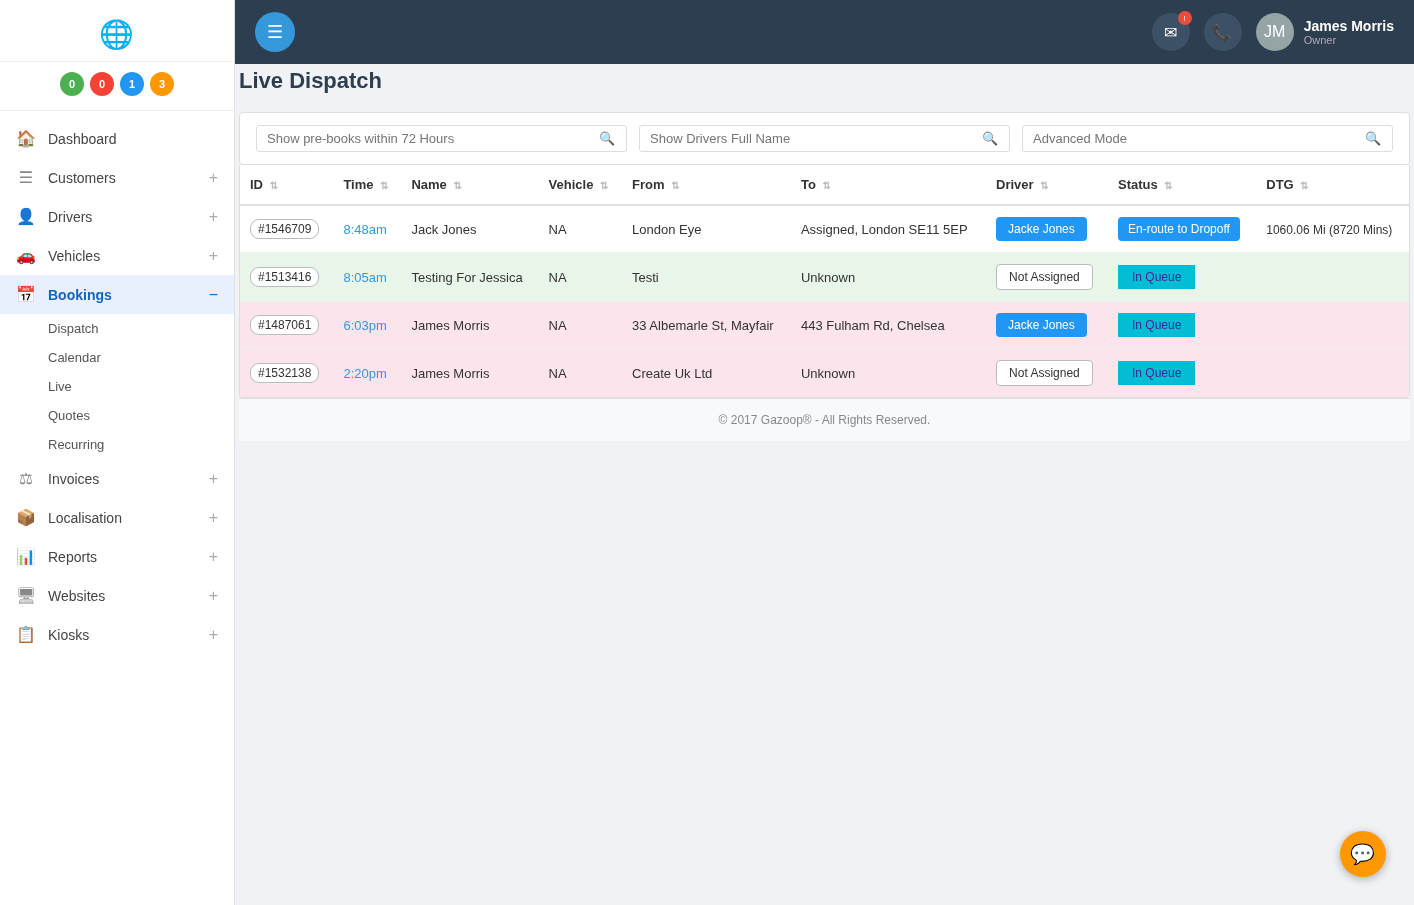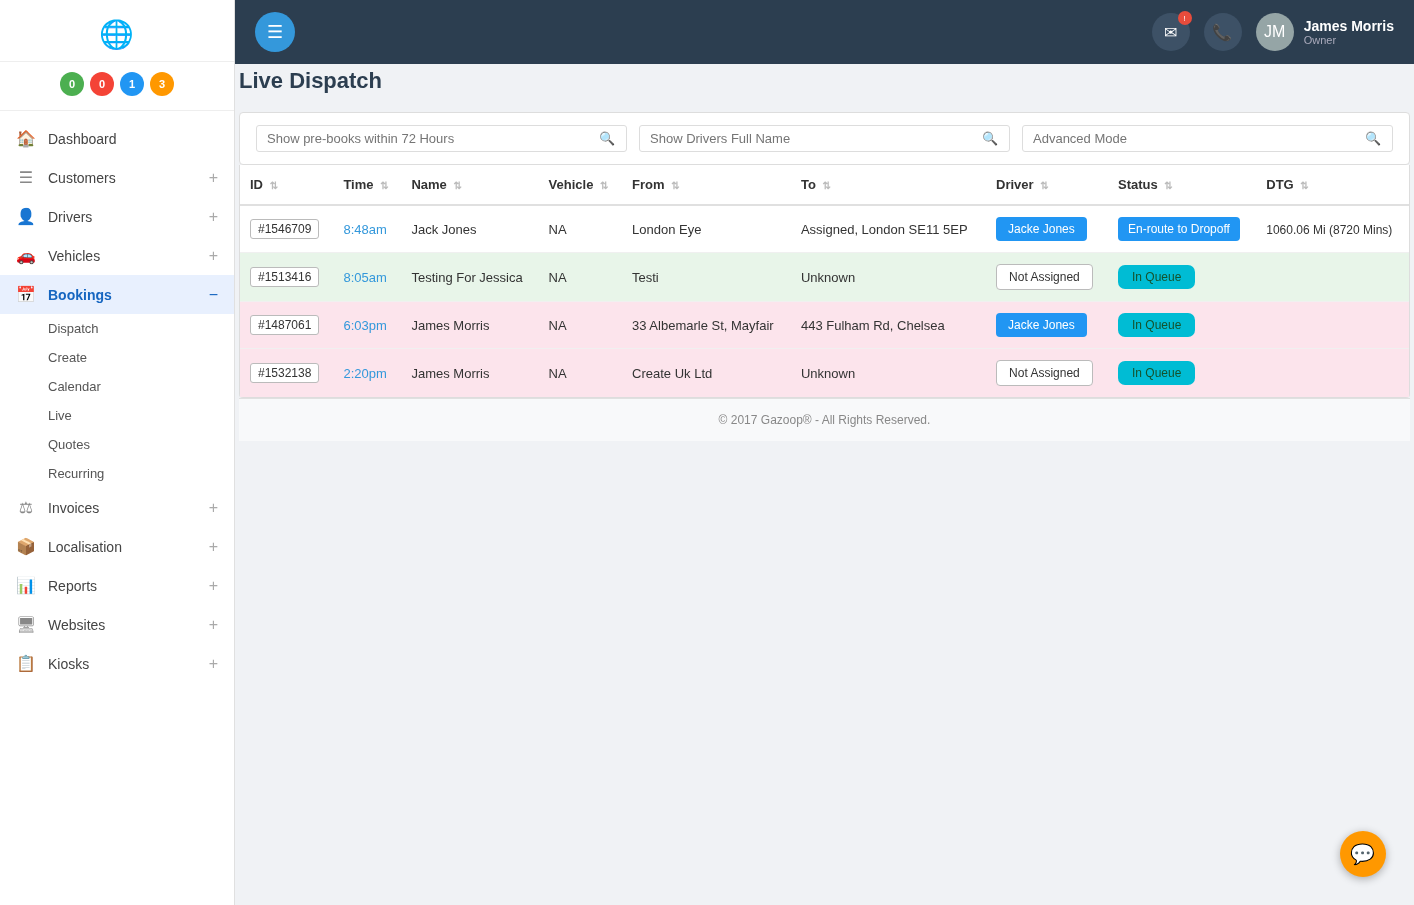--- a/index.html
+++ b/index.html
@@ -195,21 +195,21 @@
     tbody tr { border-bottom: 1px solid #f0f0f0; }
     tbody tr:last-child { border-bottom: none; }
 
     .row-white { background: #fff; }
     .row-green { background: #e8f5e9; }
     .row-pink { background: #fce4ec; }
 
     .id-badge {
       display: inline-block;
       border: 1px solid #bbb;
-      border-radius: 3px;
+      border-radius: 9px;
       padding: 2px 7px;
       font-size: 12px;
       color: #333;
       background: #fff;
     }
     .time-text { color: #3498db; font-weight: 400; }
     .name-text { font-size: 13px; color: #333; }
 
     .btn-driver-blue {
       background: #2196f3;
@@ -236,22 +236,22 @@
       color: #fff;
       border-radius: 4px;
       padding: 5px 10px;
       font-size: 12px;
       white-space: nowrap;
       display: inline-block;
       text-align: right;
     }
     .status-inqueue {
       background: #00bcd4;
-      color: #14532d;
-      border-radius: 7px;
+      color: #4c1d95;
+      border-radius: 0;
       padding: 5px 14px;
       font-size: 12px;
       white-space: nowrap;
       display: inline-block;
     }
     .dtg-text { font-size: 12px; color: #333; }
 
     
     .footer {
       text-align: center;
@@ -310,21 +310,20 @@
       <span class="nav-label">Vehicles</span>
       <span class="nav-plus">+</span>
     </div>
     <div class="nav-item active">
       <span class="nav-icon">📅</span>
       <span class="nav-label">Bookings</span>
       <span class="nav-minus">−</span>
     </div>
     <div class="sub-nav">
       <div class="sub-nav-item">Dispatch</div>
-      <div class="sub-nav-item">Create</div>
       <div class="sub-nav-item">Calendar</div>
       <div class="sub-nav-item">Live</div>
       <div class="sub-nav-item">Quotes</div>
       <div class="sub-nav-item">Recurring</div>
     </div>
     <div class="nav-item">
       <span class="nav-icon">⚖</span>
       <span class="nav-label">Invoices</span>
       <span class="nav-plus">+</span>
     </div>

